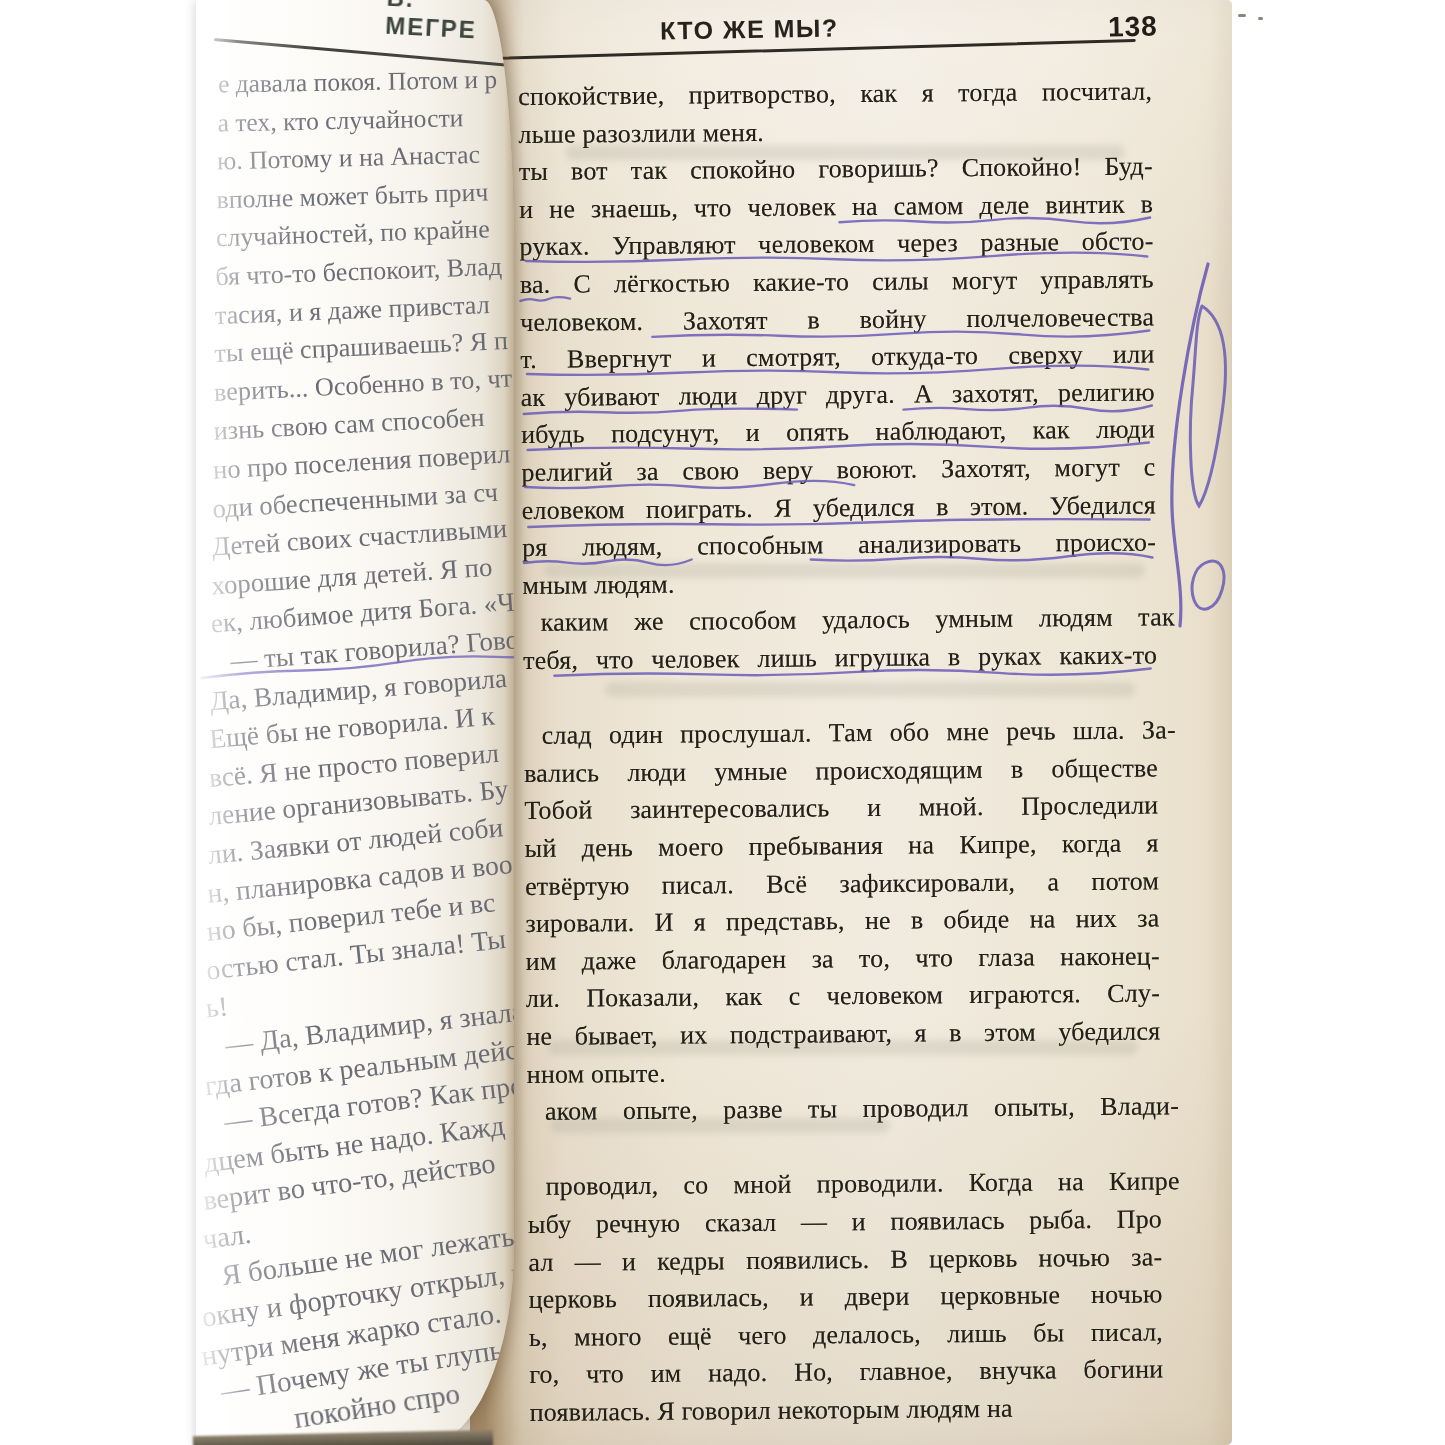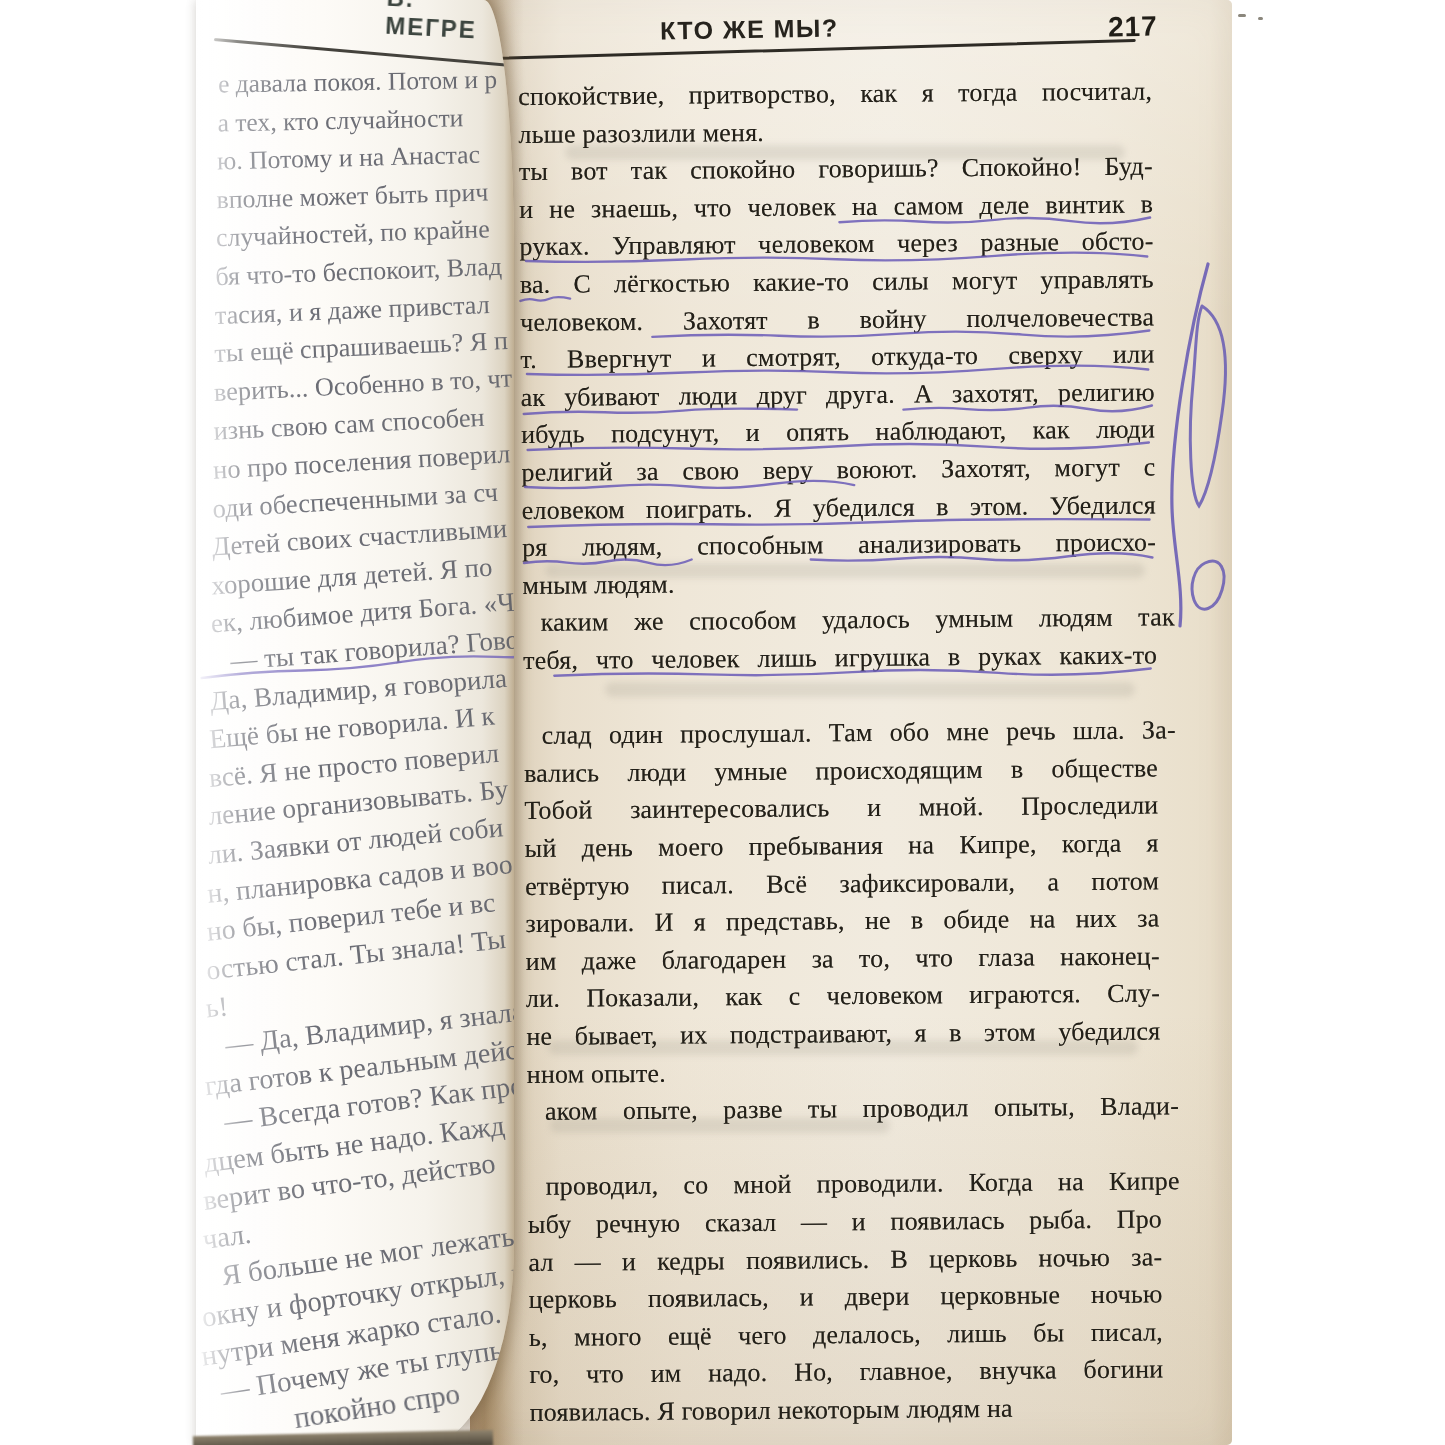--- a/index.html
+++ b/index.html
@@ -81,21 +81,21 @@
     <div class="rp-shade"></div>
 
     <div class="ghost" style="left:95px;top:145px;width:560px;"></div>
     <div class="ghost" style="left:75px;top:563px;width:600px;"></div>
     <div class="ghost" style="left:135px;top:682px;width:530px;"></div>
     <div class="ghost" style="left:78px;top:1040px;width:590px;"></div>
     <div class="ghost" style="left:80px;top:1118px;width:340px;"></div>
   </div>
 
   <div class="rp-header-title">КТО ЖЕ МЫ?</div>
-  <div class="rp-page-num">217</div>
+  <div class="rp-page-num">138</div>
   <div class="rp-rule"></div>
 
   <div id="rp-lines">
       <div class="rp-line" style="top: 0px;">спокойствие, притворство, как я тогда посчитал,</div>
       <div class="rp-line noj" style="top: 37.6px;">льше разозлили меня.</div>
       <div class="rp-line" style="top: 75.2px;">ты вот так спокойно говоришь? Спокойно! Буд-</div>
       <div class="rp-line" style="top: 112.8px;">и не знаешь, что человек на самом деле винтик в<div class="u-seg" style="left: 50%; width: 50%;">
           <svg viewBox="0 0 100 10" preserveAspectRatio="none">
             <path d="M1,5 Q14,2 26,5 T50,4 T74,6 T99,3" stroke="#6b5cb8" stroke-width="2.4" fill="none" stroke-linecap="round" opacity="0.85" vector-effect="non-scaling-stroke"></path>
           </svg>

